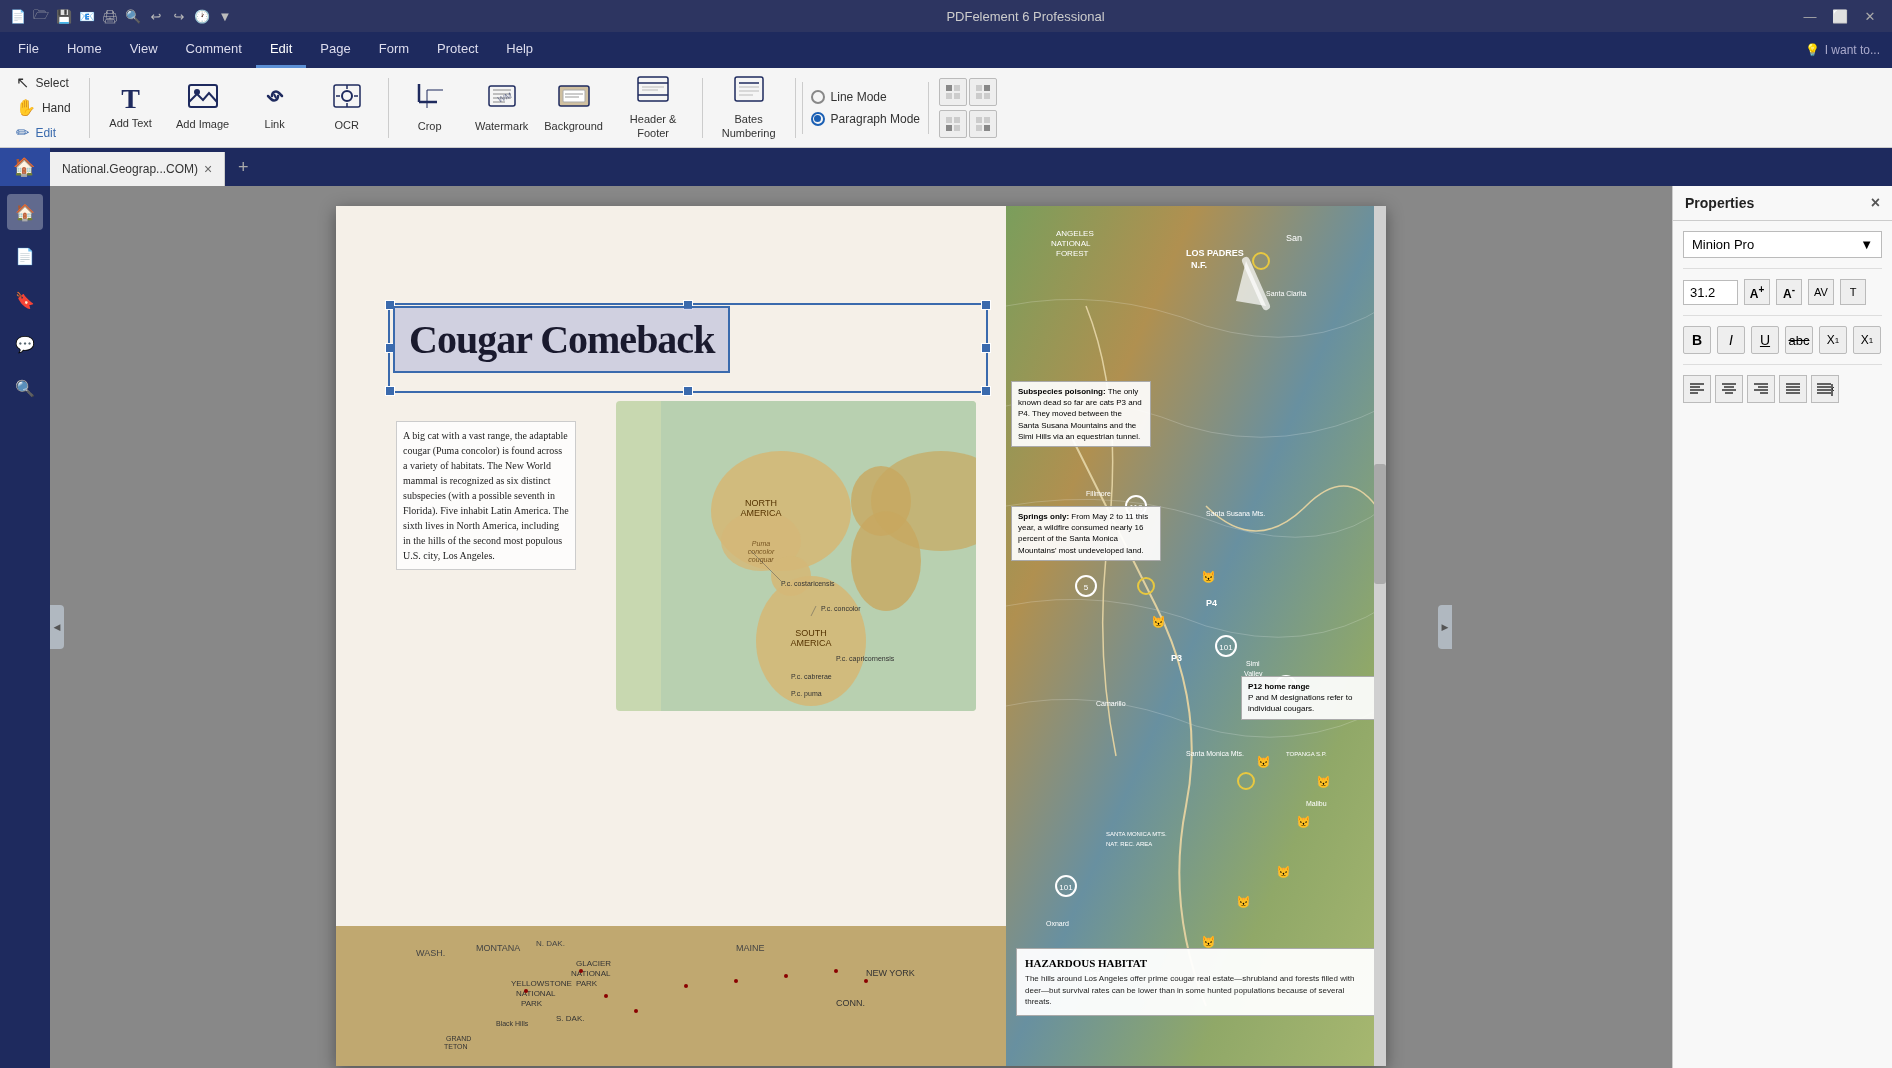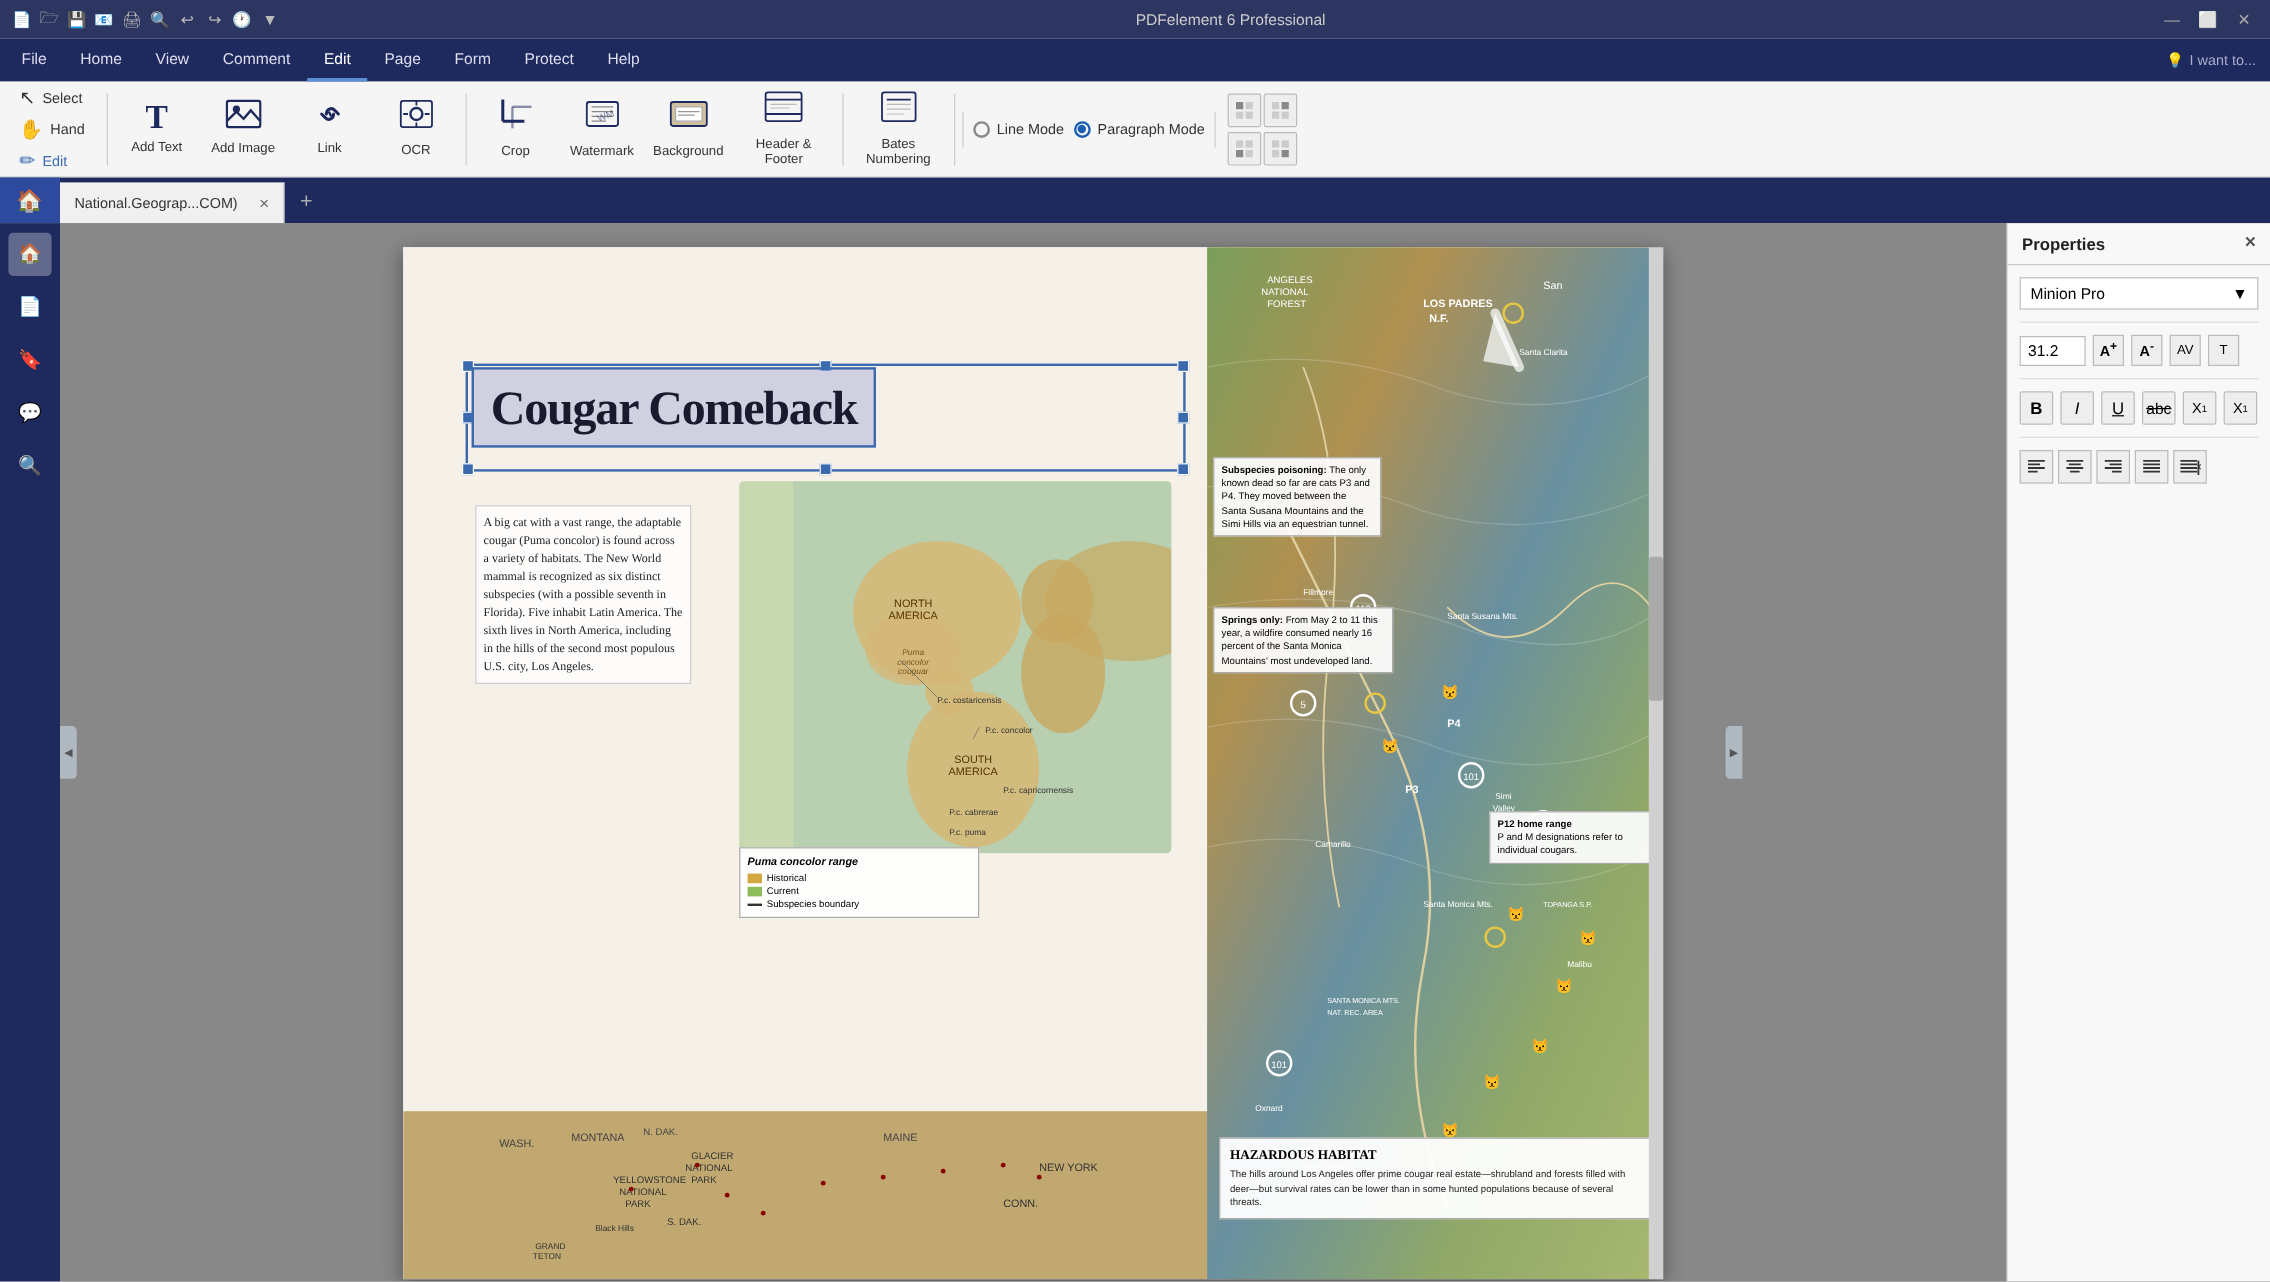--- a/index.html
+++ b/index.html
@@ -76,21 +76,21 @@
       flex-direction: column;
       gap: 2px;
       padding: 4px;
       margin-right: 4px;
     }
     .left-tool { display: flex; align-items: center; gap: 6px; font-size: 12px; color: #333; cursor: pointer; padding: 2px 4px; }
 
     
     .mode-panel {
       display: flex;
-      flex-direction: row;
+      flex-direction: column;
       gap: 8px;
       padding: 8px;
       border-left: 1px solid #ccc;
       border-right: 1px solid #ccc;
     }
     .mode-option { display: flex; align-items: center; gap: 6px; font-size: 12px; color: #333; cursor: pointer; }
     .radio-circle {
       width: 14px; height: 14px;
       border: 2px solid #888;
       border-radius: 50%;
@@ -114,21 +114,21 @@
     }
     .home-tab { width: 50px; height: 38px; background: #2d4a9e; display: flex; align-items: center; justify-content: center; cursor: pointer; }
     .tab {
       background: #f0f0f0;
       height: 34px;
       display: flex;
       align-items: center;
       padding: 0 12px;
       font-size: 12px;
       color: #333;
-      gap: 18px;
+      gap: 6px;
       cursor: pointer;
       border-right: 1px solid #ccc;
       margin-top: 4px;
     }
     .tab-close { font-size: 14px; color: #666; cursor: pointer; }
     .tab-add { width: 28px; height: 28px; display: flex; align-items: center; justify-content: center; color: #aaa; font-size: 18px; cursor: pointer; margin-left: 4px; }
 
     
     .main-area {
       display: flex;
@@ -702,35 +702,20 @@
             <text x="160" y="210" font-size="7" fill="#333" font-family="Arial">P.c. concolor</text>
             <text x="175" y="260" font-size="7" fill="#333" font-family="Arial">P.c. capricornensis</text>
             <text x="130" y="278" font-size="7" fill="#333" font-family="Arial">P.c. cabrerae</text>
             <text x="130" y="295" font-size="7" fill="#333" font-family="Arial">P.c. puma</text>
 
             <line x1="90" y1="150" x2="120" y2="180" stroke="#555" stroke-width="0.5"></line>
             <line x1="155" y1="205" x2="150" y2="215" stroke="#555" stroke-width="0.5"></line>
           </svg>
         </div>
 
-        <div class="map-legend">
-          <div style="font-size:9px;font-style:italic;font-weight:bold;margin-bottom:4px;">Puma concolor range</div>
-          <div style="display:flex;align-items:center;gap:4px;margin-bottom:2px;">
-            <div style="width:12px;height:8px;background:#d4a840;"></div>
-            <span style="font-size:8px;">Historical</span>
-          </div>
-          <div style="display:flex;align-items:center;gap:4px;margin-bottom:2px;">
-            <div style="width:12px;height:8px;background:#8fbc5a;"></div>
-            <span style="font-size:8px;">Current</span>
-          </div>
-          <div style="display:flex;align-items:center;gap:4px;">
-            <div style="width:12px;height:2px;background:#333;margin:3px 0;"></div>
-            <span style="font-size:8px;">Subspecies boundary</span>
-          </div>
-        </div>
 
         <div class="bottom-map-section">
           <svg width="680" height="140" viewBox="0 0 680 140" style="display:block;">
             <rect width="680" height="140" fill="#c0a870"></rect>
             <text x="80" y="30" font-size="9" fill="#444" font-family="Arial">WASH.</text>
             <text x="140" y="25" font-size="9" fill="#444" font-family="Arial">MONTANA</text>
             <text x="200" y="20" font-size="8" fill="#444" font-family="Arial">N. DAK.</text>
             <text x="400" y="25" font-size="9" fill="#444" font-family="Arial">MAINE</text>
             <text x="240" y="40" font-size="8" fill="#333" font-family="Arial">GLACIER</text>
             <text x="235" y="50" font-size="8" fill="#333" font-family="Arial">NATIONAL</text>

